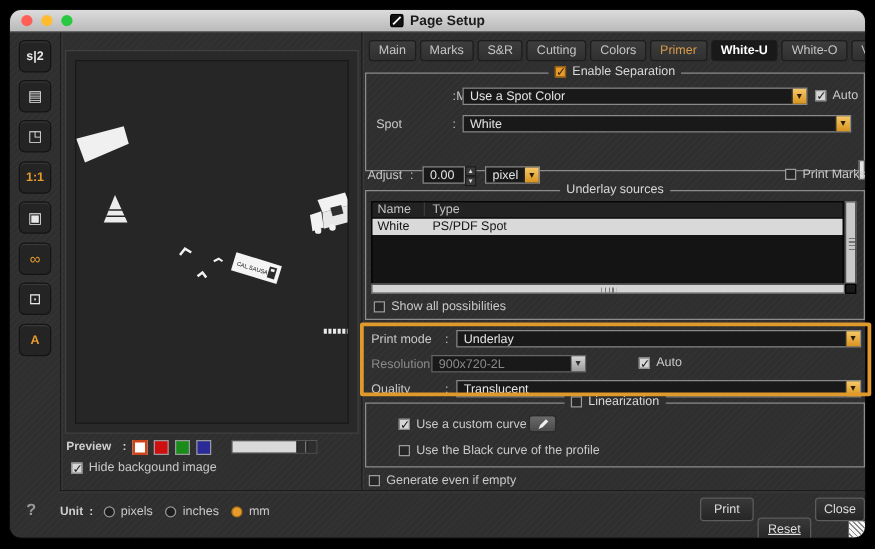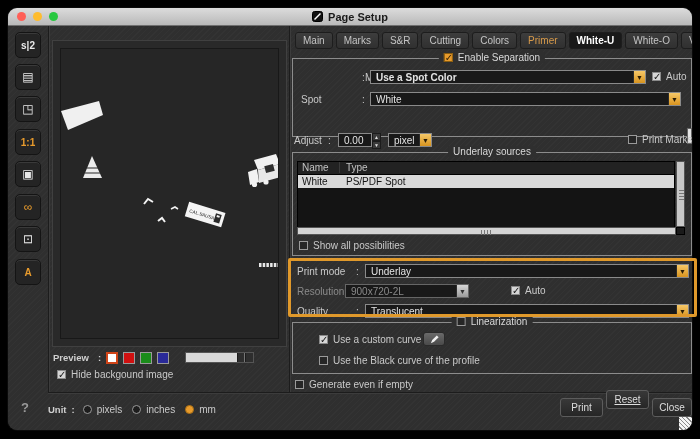--- a/index.html
+++ b/index.html
@@ -196,21 +196,21 @@
         <div class="tab">Varnish</div>
       </div>
 
       <div class="grp" style="left:284px;top:32px;width:400px;height:79px;">
         <div class="legend">
           <span class="cb on-orange"></span>
           <span>Enable Separation</span>
         </div>
         <span class="lbl abs" style="left:24px;top:13px;padding-left:48px;">Method</span>
         <span class="lbl abs" style="left:69px;top:13px;">:</span>
-        <div class="dd" style="left:77px;top:11px;width:276px;font-weight:bold;">
+        <div class="dd" style="left:77px;top:11px;width:276px;">
           <span>Use a Spot Color</span>
           <span class="arr">▼</span>
         </div>
         <div class="abs row" style="left:359px;top:12px;">
           <span class="cb on-light"></span>
           <span class="lbl">Auto</span>
         </div>
         <span class="lbl abs" style="left:8px;top:35px;">Spot</span>
         <span class="lbl abs" style="left:69px;top:35px;">:</span>
         <div class="dd" style="left:77px;top:33px;width:311px;">
@@ -323,20 +323,20 @@
         <span class="blbl">:</span>
         <span class="rad" style="margin-left:3px;"></span>
         <span class="lbl">pixels</span>
         <span class="rad" style="margin-left:5px;"></span>
         <span class="lbl">inches</span>
         <span class="rad sel" style="margin-left:5px;"></span>
         <span class="lbl">mm</span>
       </div>
 
       <div class="btn" style="left:552px;top:372px;width:43px;">Print</div>
-      <div class="btn" style="left:598px;top:364px;width:43px;text-decoration:underline;">Reset</div>
+      <div class="btn" style="left:598px;top:388px;width:43px;text-decoration:underline;">Reset</div>
       <div class="btn" style="left:644px;top:372px;width:40px;">Close</div>
       <div class="resize-grip"></div>
     </div>
   </div>
 
   <div class="annotation"></div>
 </div>
 
 </body></html>

